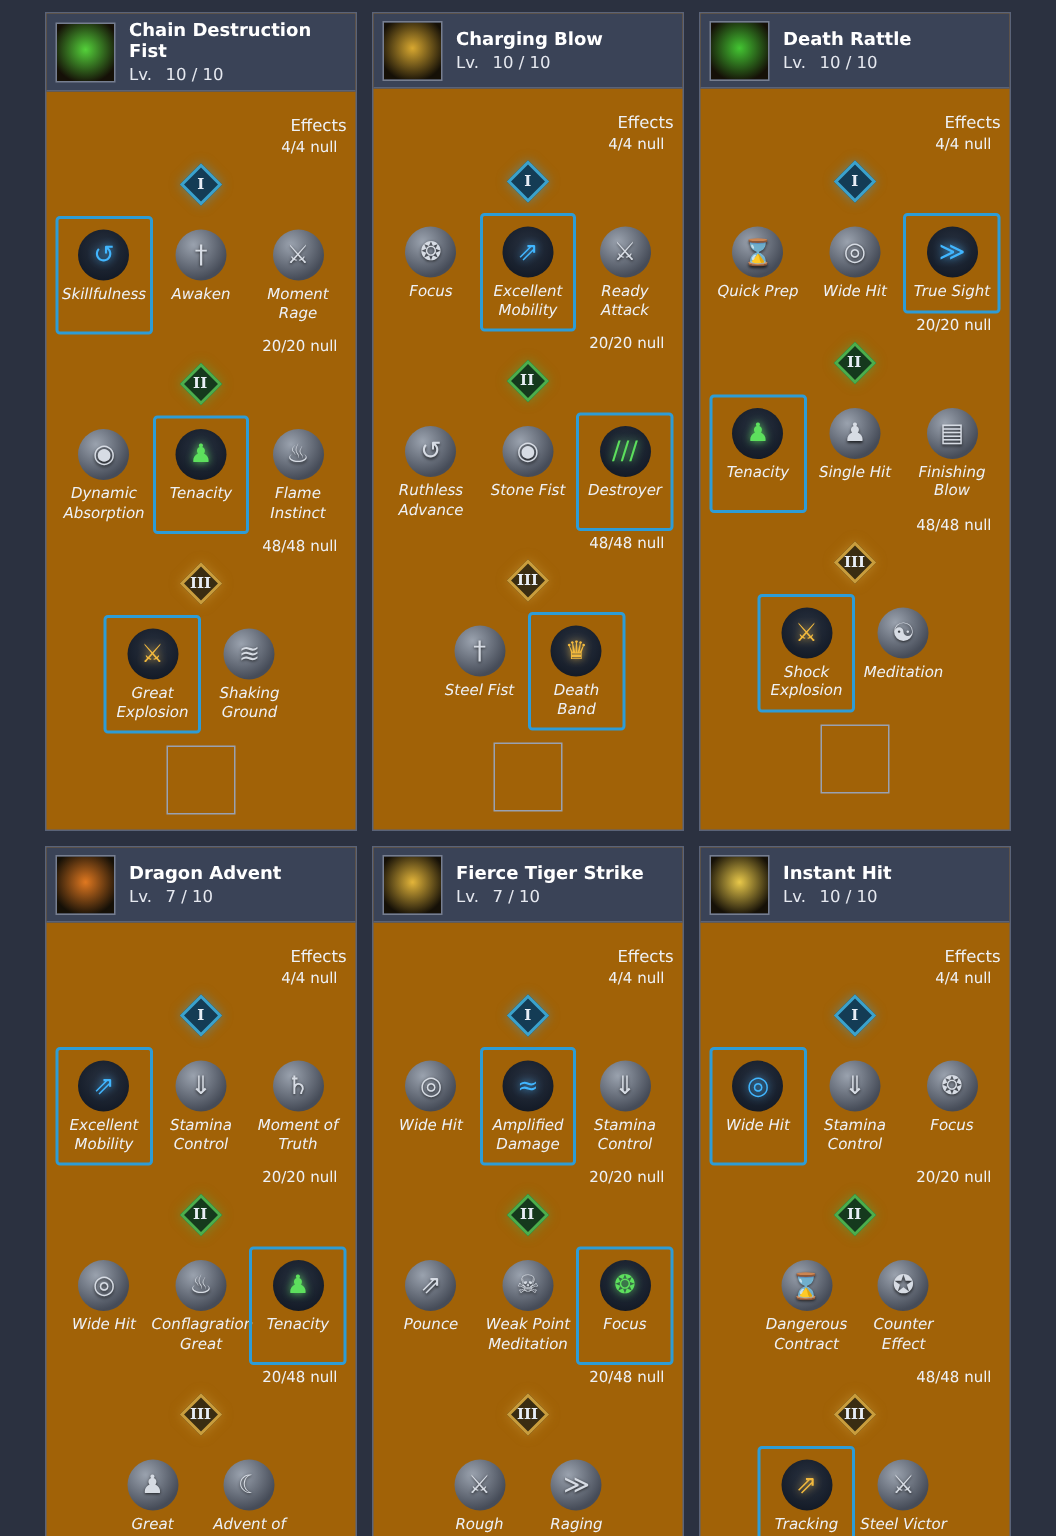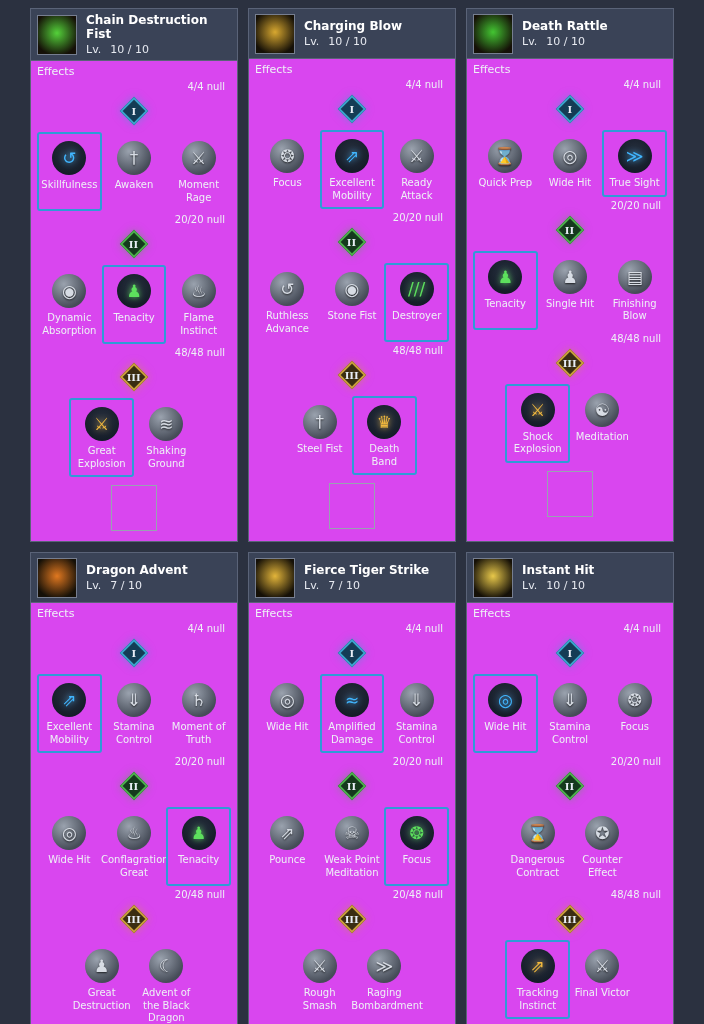--- a/index.html
+++ b/index.html
@@ -1,43 +1,43 @@
 <!DOCTYPE html>
 <html><head>
 <meta charset="utf-8">
 <style>
   * { margin:0; padding:0; box-sizing:border-box; }
   html,body { width:704px; background:#2b3140; font-family:"DejaVu Sans", sans-serif; }
   body { padding-top:8px; }
   .row { display:flex; justify-content:center; gap:10px; margin-bottom:10px; }
-  .card { width:208px; min-height:330px; border:1px solid #5a6378; background:#d946ef; display:flex; flex-direction:column; }
+  .card { width:208px; min-height:330px; border:1px solid #5a6378; background:#a16207; display:flex; flex-direction:column; }
   .card-header { display:flex; align-items:center; gap:9px; background:#3a4357; padding:4px 6px; border-bottom:1px solid #5a6378; min-height:50px; }
   .skill-icon { width:40px; height:40px; flex:0 0 40px; border:1px solid #767e90; }
   .header-text { display:flex; flex-direction:column; gap:2px; }
   .skill-name { font-size:12px; font-weight:bold; color:#ffffff; }
   .skill-level { font-size:11px; color:#e6e9f0; }
   .lv-prefix { margin-right:9px; }
   .card-body { flex:1; padding:4px 6px 10px; display:flex; flex-direction:column; }
-  .effects-label { text-align:left; font-size:11px; color:#eef1f6; }
+  .effects-label { text-align:right; font-size:11px; color:#eef1f6; margin-top:12px; }
   .tier-counter { text-align:right; font-size:10px; color:#eef1f6; padding-right:6px; margin-top:3px; height:13px; }
   .diamond-wrap { display:flex; justify-content:center; margin:7px 0 11px; }
   .diamond { width:20px; height:20px; transform:rotate(45deg); border:2px solid; display:flex; align-items:center; justify-content:center; }
   .diamond .numeral { transform:rotate(-45deg); font-family:"DejaVu Serif", serif; font-size:10px; font-weight:bold; color:#e8eef6; }
   .diamond.tier1 { border-color:#3ba2cc; background:#143c55; box-shadow:0 0 8px rgba(60,160,205,.55); }
   .diamond.tier2 { border-color:#4cae4c; background:#15391d; box-shadow:0 0 8px rgba(76,174,76,.55); }
   .diamond.tier3 { border-color:#c99d3c; background:#3a2d12; box-shadow:0 0 8px rgba(201,157,60,.55); }
   .options { display:flex; justify-content:center; }
   .option { width:33.33%; display:flex; flex-direction:column; align-items:center; padding:7px 1px 5px; border:2px solid transparent; border-radius:3px; }
   .option.selected { border-color:#2e9cd6; }
   .opt-icon { width:34px; height:34px; border-radius:50%; background:radial-gradient(circle at 35% 30%, #9aa2ae, #464c58 72%); display:flex; align-items:center; justify-content:center; font-size:17px; color:#d7dce4; text-shadow:0 1px 2px rgba(0,0,0,.7); }
   .option.selected .opt-icon { background:radial-gradient(circle at 50% 40%, #2a3342, #131a26 78%); }
   .option.selected.tier1 .opt-icon { color:#41b6ff; text-shadow:0 0 6px rgba(65,182,255,.9); }
   .option.selected.tier2 .opt-icon { color:#5de05d; text-shadow:0 0 6px rgba(93,224,93,.9); }
   .option.selected.tier3 .opt-icon { color:#f2b93e; text-shadow:0 0 6px rgba(242,185,62,.9); }
-  .opt-label { margin-top:4px; font-size:10px; line-height:1.25; color:#eef1f6; text-align:center; max-width:66px; }
+  .opt-label { margin-top:4px; font-size:10px; line-height:1.25; color:#eef1f6; text-align:center; max-width:66px;font-style:italic; }
   .empty-slot { width:46px; height:46px; border:1px solid #99a1b2; margin:8px auto 0; }
 </style>
 </head>
 <body>
 
 <div id="board">
     <div class="row">
       <div class="card">
     <div class="card-header">
       <div class="skill-icon" style="background: radial-gradient(circle at 50% 45%, rgb(84, 209, 58) 0%, rgb(21, 16, 7) 80%);"></div>
@@ -577,21 +577,21 @@
                 <div class="option selected tier3">
     <div class="opt-icon">
                     <span class="glyph">⇗</span>
                   </div>
     <div class="opt-label">Tracking Instinct</div>
   </div>
                 <div class="option">
     <div class="opt-icon">
                     <span class="glyph">⚔</span>
                   </div>
-    <div class="opt-label">Final Victor</div>
+    <div class="opt-label">Steel Victor</div>
   </div>
               </div>
   </div>
           </div>
 
     </div>
   </div>
     </div>
   </div>
 

